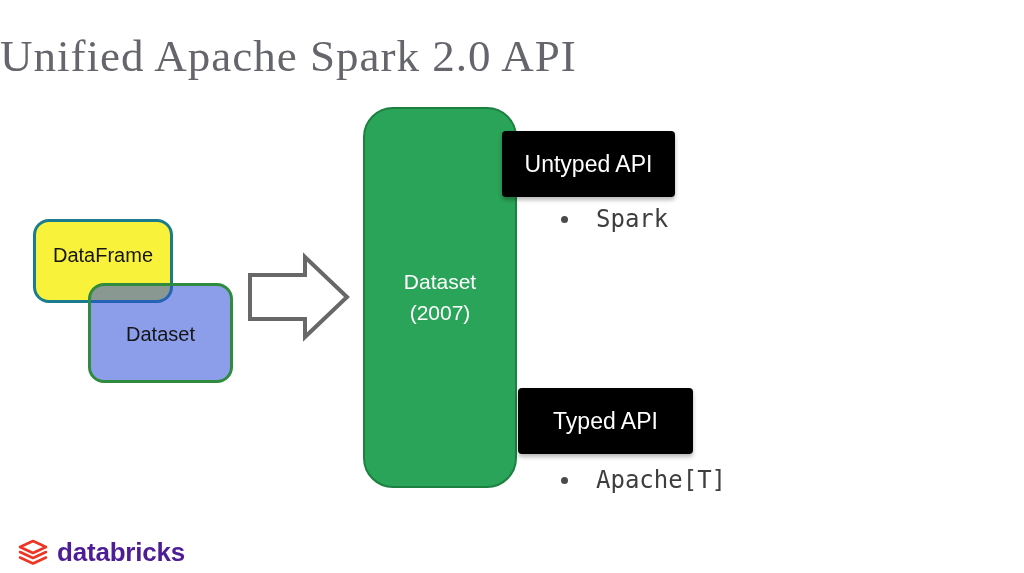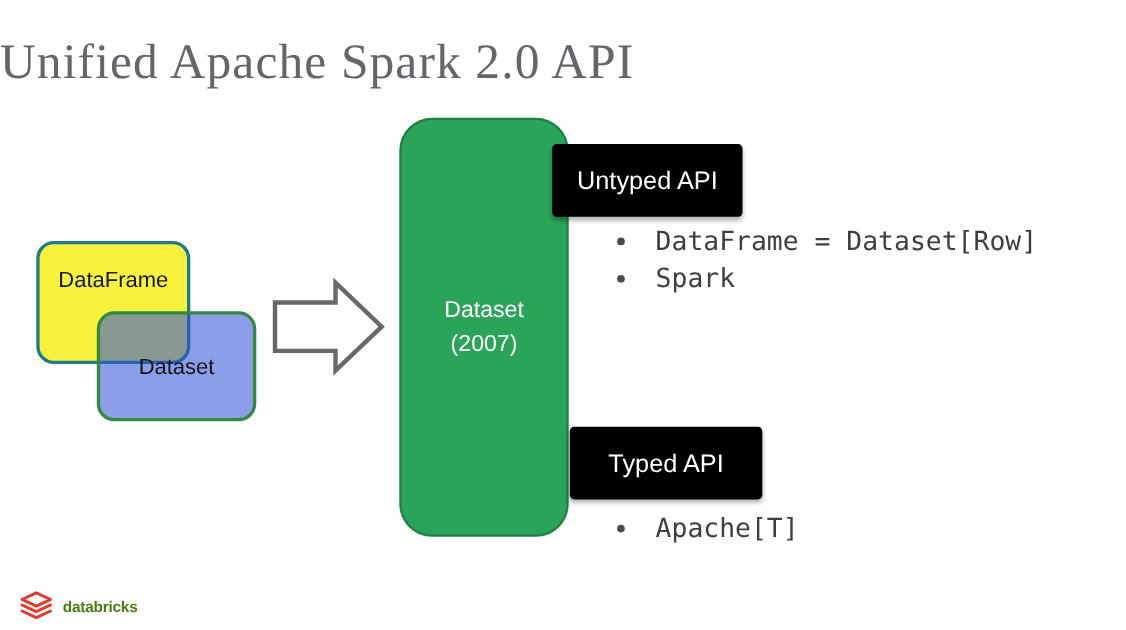--- a/index.html
+++ b/index.html
@@ -12,21 +12,21 @@
   .title {
     position:absolute; left:0; right:0; top:30px;
     text-align:left;
     font-family:"Liberation Serif", serif;
     font-weight:400; font-size:45px; letter-spacing:1px;
     color:#65656C;
   }
 
   
   .df-box {
-    position:absolute; left:33px; top:219px; width:140px; height:112px;
+    position:absolute; left:33px; top:219px; width:140px; height:84px;
     box-sizing:border-box; background:#F9F23B;
     border:3px solid #1B7C8D; border-radius:16px;
     z-index:1; text-align:center; padding-top:22px;
     font-size:20px; color:#151515;
   }
   .ds-box {
     position:absolute; left:88px; top:283px; width:145px; height:100px;
     box-sizing:border-box; background:rgba(46,79,217,0.55);
     border:3px solid #2F8B3D; border-radius:16px;
     z-index:2; text-align:center; padding-top:37px;
@@ -65,21 +65,21 @@
     margin-left:5px; margin-right:28px; flex:none;
   }
   .bullet-text {
     font-family:"DejaVu Sans Mono", monospace;
     font-size:24px; color:#3E3E3E; white-space:pre;
   }
 
   
   .brand { position:absolute; left:16px; top:537px; display:flex; align-items:center; }
   .brand-text {
-    margin-left:7px; font-size:14px; font-weight:700; color:#4d7c0f;
+    margin-left:7px; font-size:26px; font-weight:700; color:#4c1d95;
     letter-spacing:-0.2px;
   }
 </style>
 </head>
 <body>
 
 <div class="slide">
 
   <div class="title">Unified Apache Spark 2.0 API</div>
 
@@ -106,24 +106,20 @@
   <div class="badge badge-untyped">
     <span>Untyped API</span>
   </div>
   <div class="badge badge-typed">
     <span>Typed API</span>
   </div>
 
   <div class="bullets bullets-untyped">
     <div class="bullet-row">
       <span class="bullet-dot"></span>
-      <span class="bullet-text">DataFrame = Dataset[Row]</span>
-    </div>
-    <div class="bullet-row">
-      <span class="bullet-dot"></span>
       <span class="bullet-text">Spark</span>
     </div>
   </div>
 
   <div class="bullets bullets-typed">
     <div class="bullet-row">
       <span class="bullet-dot"></span>
       <span class="bullet-text">Apache[T]</span>
     </div>
   </div>

